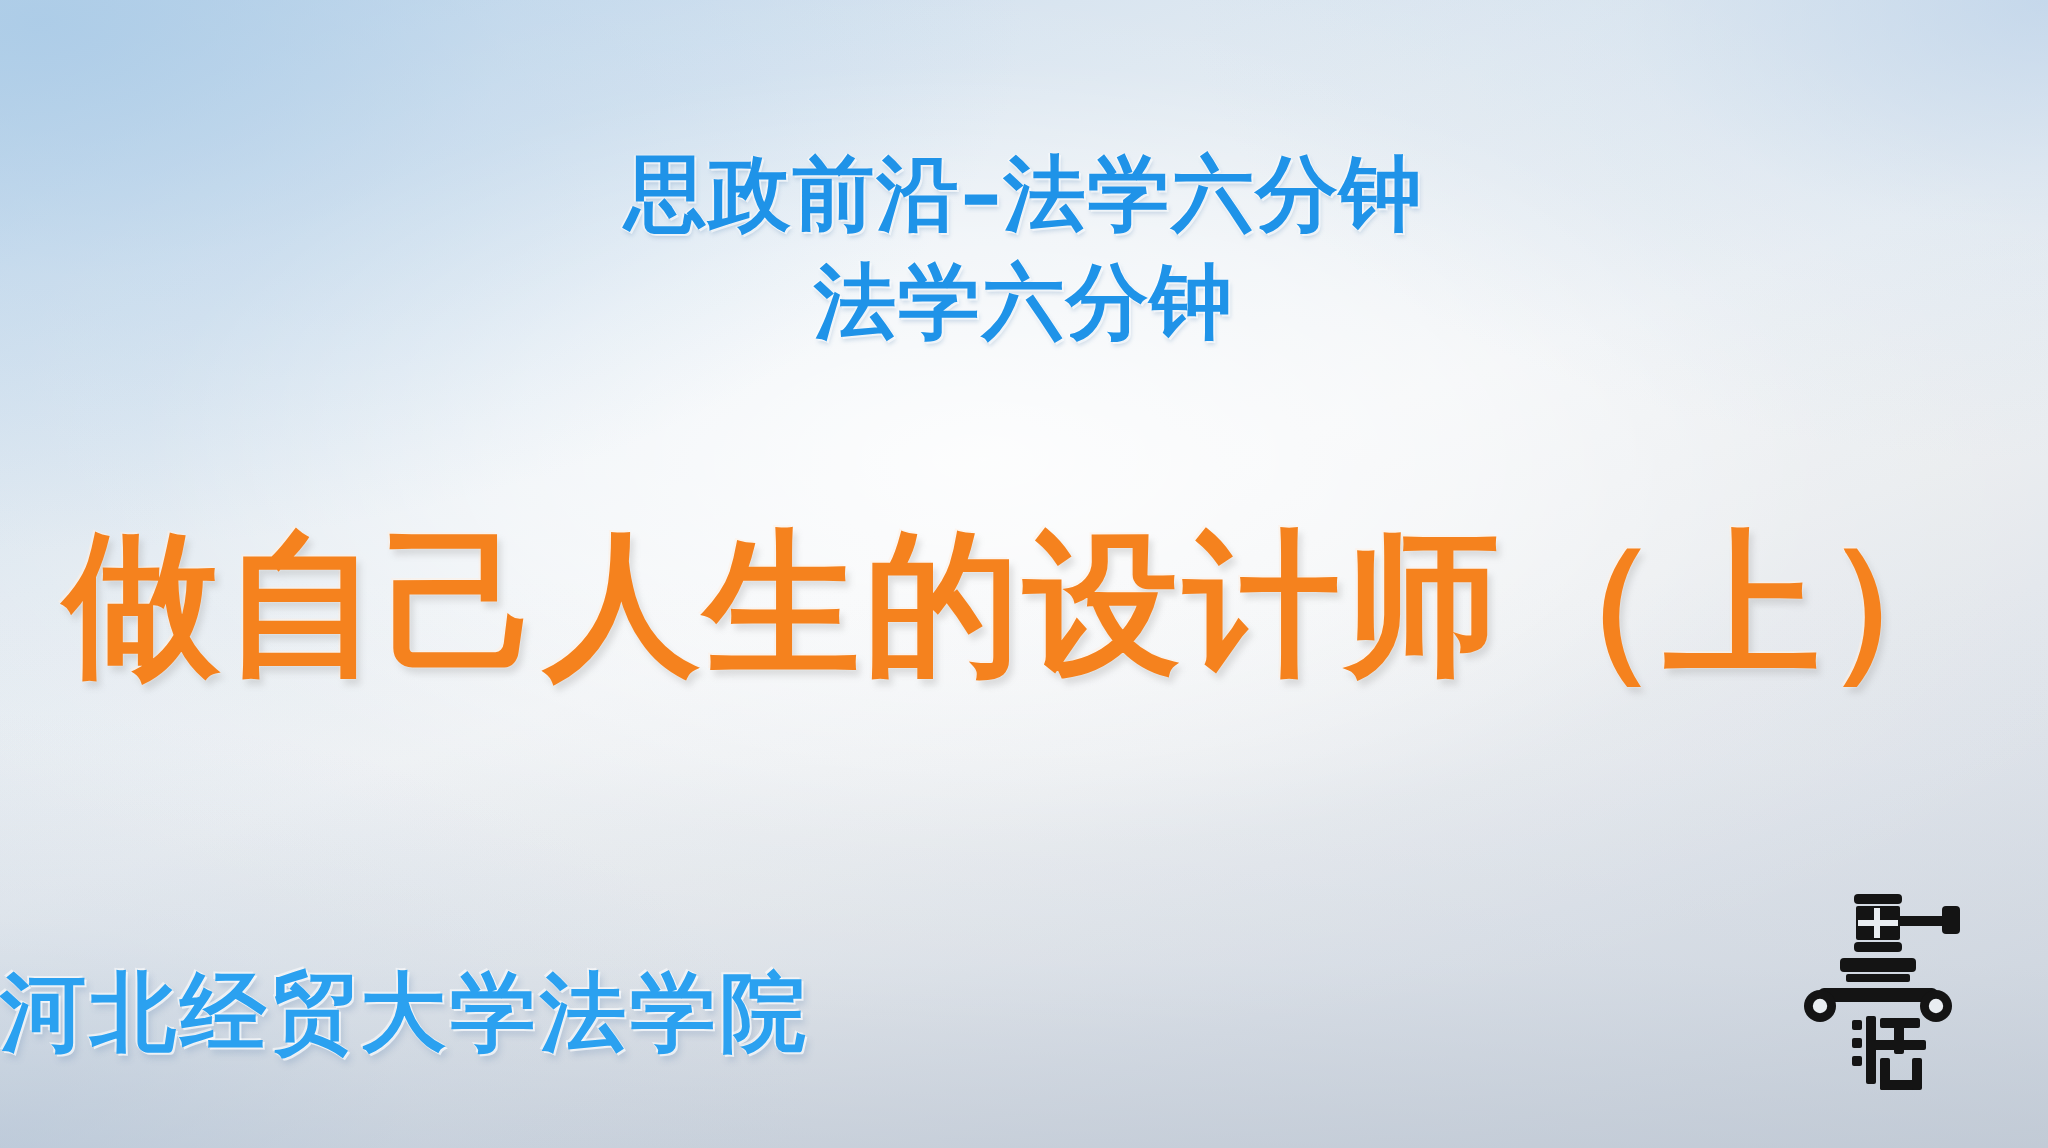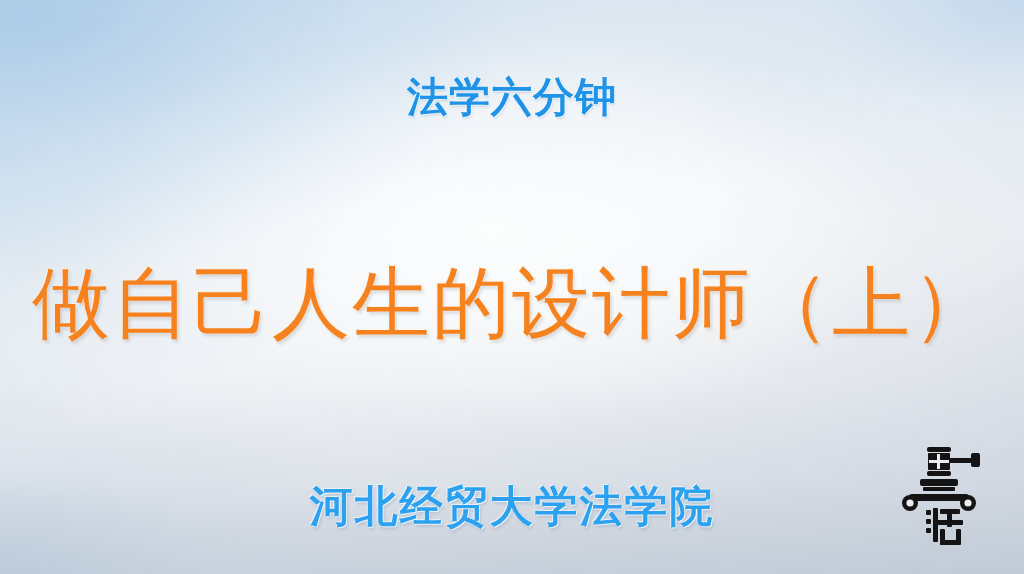--- a/index.html
+++ b/index.html
@@ -87,37 +87,36 @@
     display: block;
   }
 
   .episode-title {
     position: absolute;
     left: 0;
     right: 0;
     top: 262px;
     text-align: center;
     color: #f5821e;
-    font-weight: normal;
+    font-weight: bold;
     font-size: 78px;
     line-height: 1.06;
     letter-spacing: 2px;
     white-space: nowrap;
     text-shadow:
        0 0 1px rgba(255,255,255,0.7),
        2px 3px 3px rgba(150,150,150,0.28),
       -1px -1px 0 rgba(255,240,225,0.5);
   }
 
   .org-name {
     position: absolute;
     left: 0;
     right: 0;
     top: 478px;
-    text-align: center;
     color: #2ba1f0;
     font-weight: bold;
     font-size: 43px;
     letter-spacing: 2px;
     white-space: nowrap;
     text-shadow:
        0 0 1px rgba(255,255,255,0.95),
        1px 1px 0 rgba(255,255,255,0.7),
       -1px -1px 0 rgba(255,255,255,0.55),
        2px 3px 3px rgba(120,150,185,0.30);
@@ -139,20 +138,21 @@
 <div id="slide">
 
   <div class="bg-layer bg-base"></div>
   <div class="bg-layer bg-glow"></div>
   <div class="bg-layer bg-topleft"></div>
   <div class="bg-layer bg-topright"></div>
   <div class="bg-layer bg-bottom"></div>
   <div class="bg-layer bg-bottomleft"></div>
 
   <div class="program-title">
+    <span class="line1">思政前沿–法学六分钟</span>
     <span class="line2">法学六分钟</span>
   </div>
 
   <div class="episode-title">做自己人生的设计师（上）</div>
 
   <div class="org-name">河北经贸大学法学院</div>
 
   <div class="logo">
     <svg viewBox="0 0 96 110" width="96" height="110" aria-hidden="true">
       <g fill="#141414">

